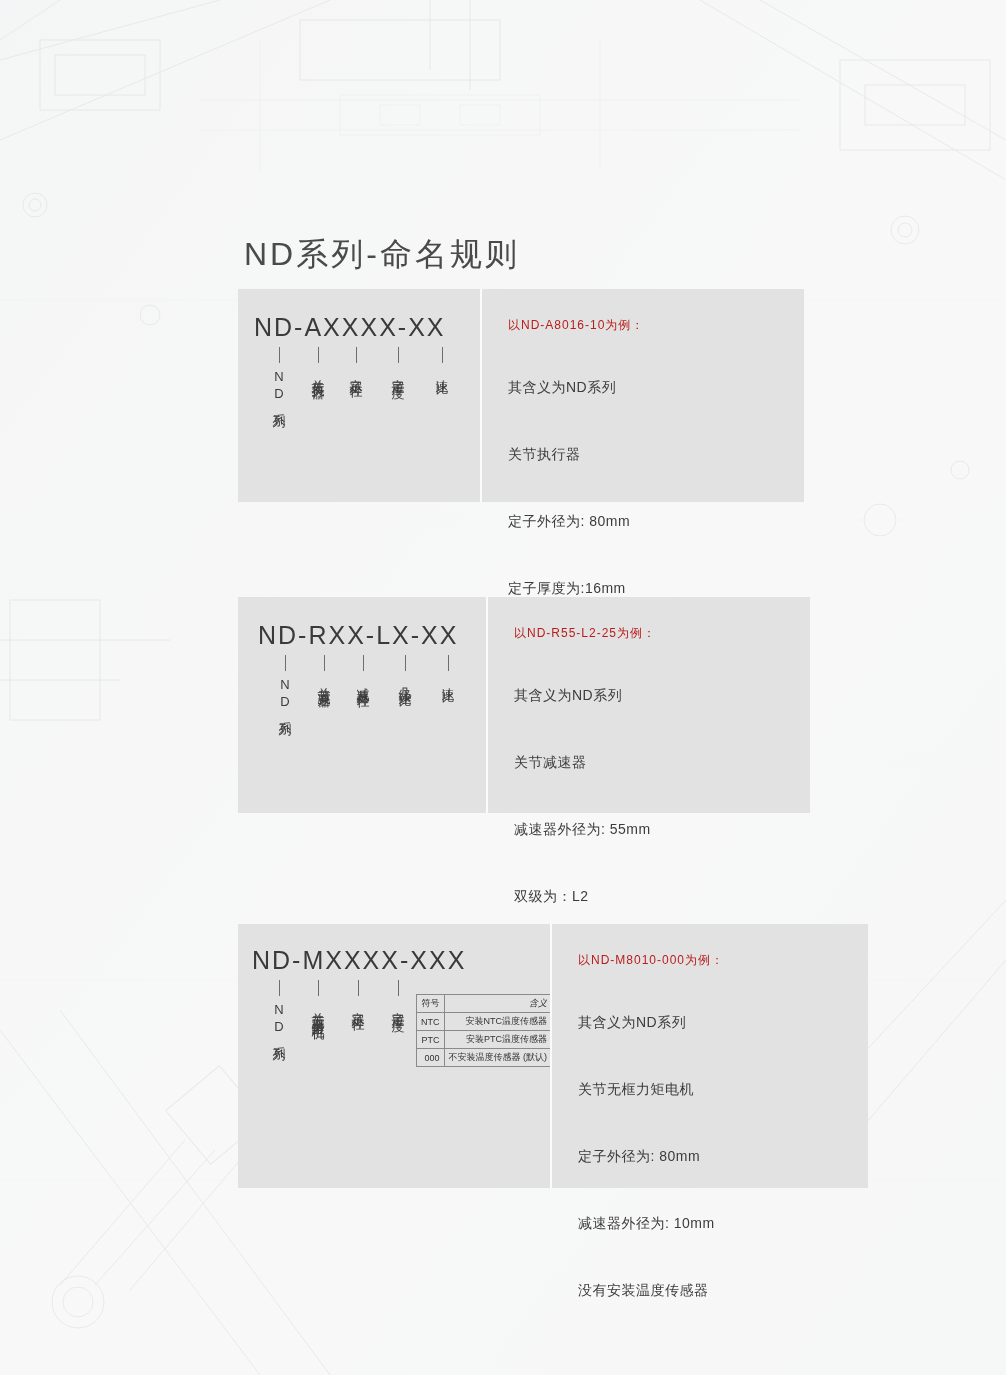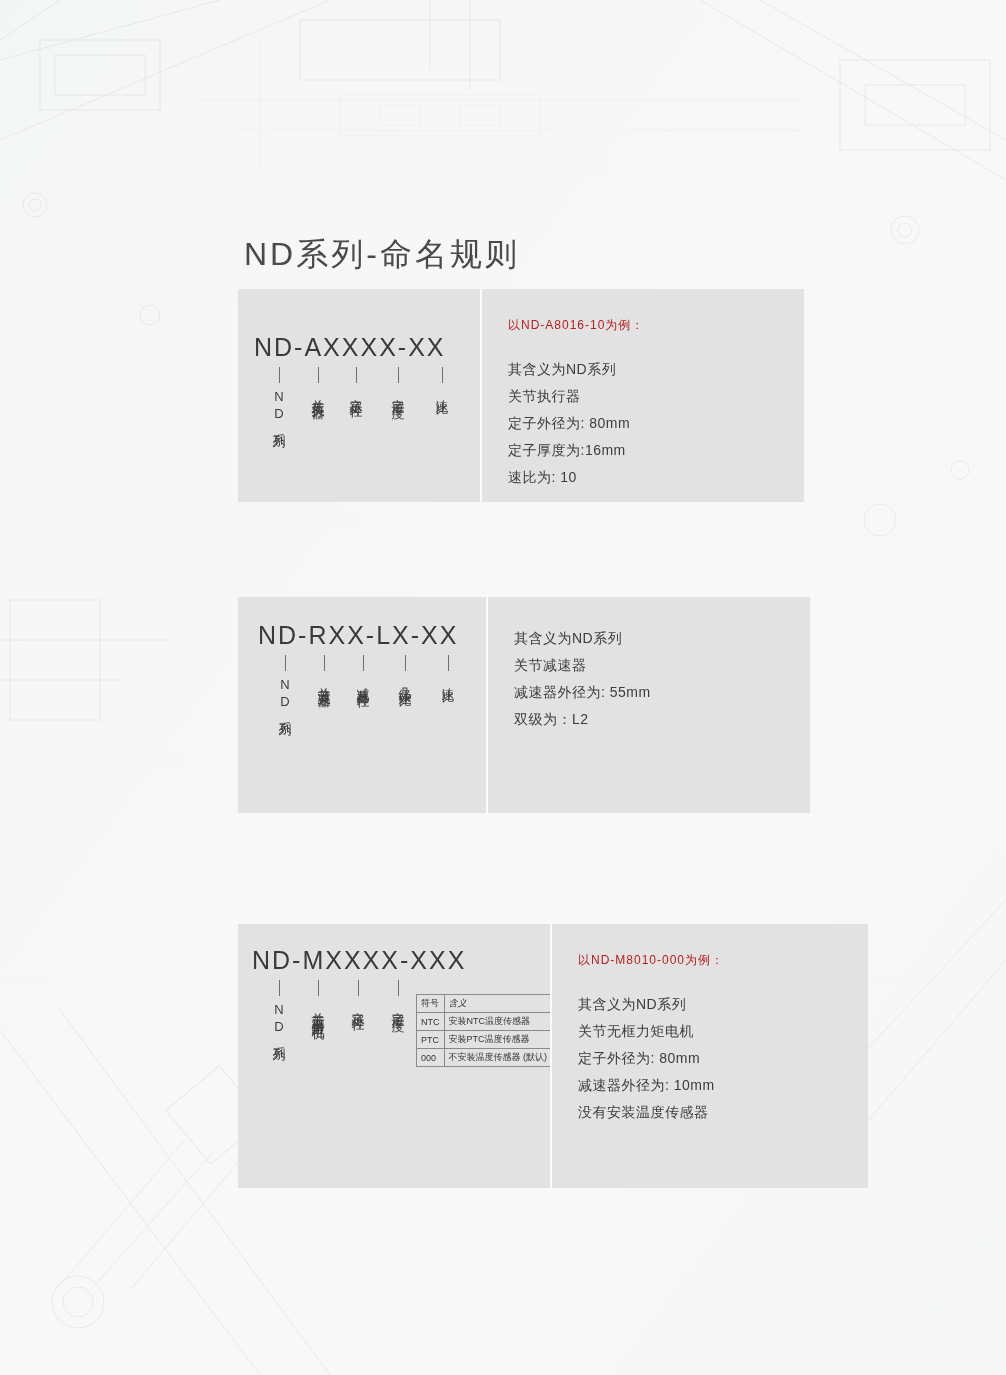--- a/index.html
+++ b/index.html
@@ -74,32 +74,33 @@
     font-size:12px;
     color:#b91c1c;
     margin-bottom:22px;
     letter-spacing:1px;
   }
   .ex-line{
     font-size:14px;
     line-height:27px;
     color:#3c3c3c;
     letter-spacing:0.5px;
+    margin-top:40px;
   }
   
   .sensor-table{
     border-collapse:collapse;
     font-size:9px;
     color:#333;
     background:#e2e2e2;
   }
   .sensor-table td,.sensor-table th{
     border:1px solid #8a8a8a;
     padding:2px 4px;
-    text-align:left;
+    text-align:right;
     font-weight:400;
     white-space:nowrap;
   }
   .sensor-table th{font-size:9px;}
 </style>
 </head>
 <body>
 
 <svg class="bg-blueprint" width="1006" height="1375" viewBox="0 0 1006 1375" xmlns="http://www.w3.org/2000/svg">
   <defs>
@@ -158,21 +159,21 @@
     <path d="M600 40 L600 170"></path>
     <rect x="340" y="95" width="200" height="40"></rect>
     <rect x="380" y="105" width="40" height="20"></rect>
     <rect x="460" y="105" width="40" height="20"></rect>
   </g>
 </svg>
 
 <h1 class="page-title">ND系列-命名规则</h1>
 
 <div class="block" style="left:238px;top:289px;width:566px;height:213px;">
-  <div class="left-pane" style="width:242px;margin-top:20px;">
+  <div class="left-pane" style="width:242px;">
     <div class="code" style="position:absolute;left:16px;top:24px;">ND-AXXXX-XX</div>
     <div class="legend" style="position:absolute;left:22px;top:58px;">
       <div class="leg-col" style="width:38px;">
         <div class="tick"></div>
         <div class="vtext">ND系列</div>
       </div>
       <div class="leg-col" style="width:40px;">
         <div class="tick"></div>
         <div class="vtext">关节执行器</div>
       </div>
@@ -220,20 +221,21 @@
         <div class="tick"></div>
         <div class="vtext">几级速比</div>
       </div>
       <div class="leg-col" style="width:40px;">
         <div class="tick"></div>
         <div class="vtext">速比</div>
       </div>
     </div>
   </div>
   <div class="right-pane" style="width:324px;">
+    <div class="ex-title">以ND-R55-L2-25为例：</div>
     <div class="ex-line">其含义为ND系列</div>
     <div class="ex-line">关节减速器</div>
     <div class="ex-line">减速器外径为: 55mm</div>
     <div class="ex-line">双级为：L2</div>
   </div>
 </div>
 
 <div class="block" style="left:238px;top:924px;width:630px;height:264px;">
   <div class="left-pane" style="width:312px;">
     <div class="code" style="position:absolute;left:14px;top:22px;">ND-MXXXX-XXX</div>

